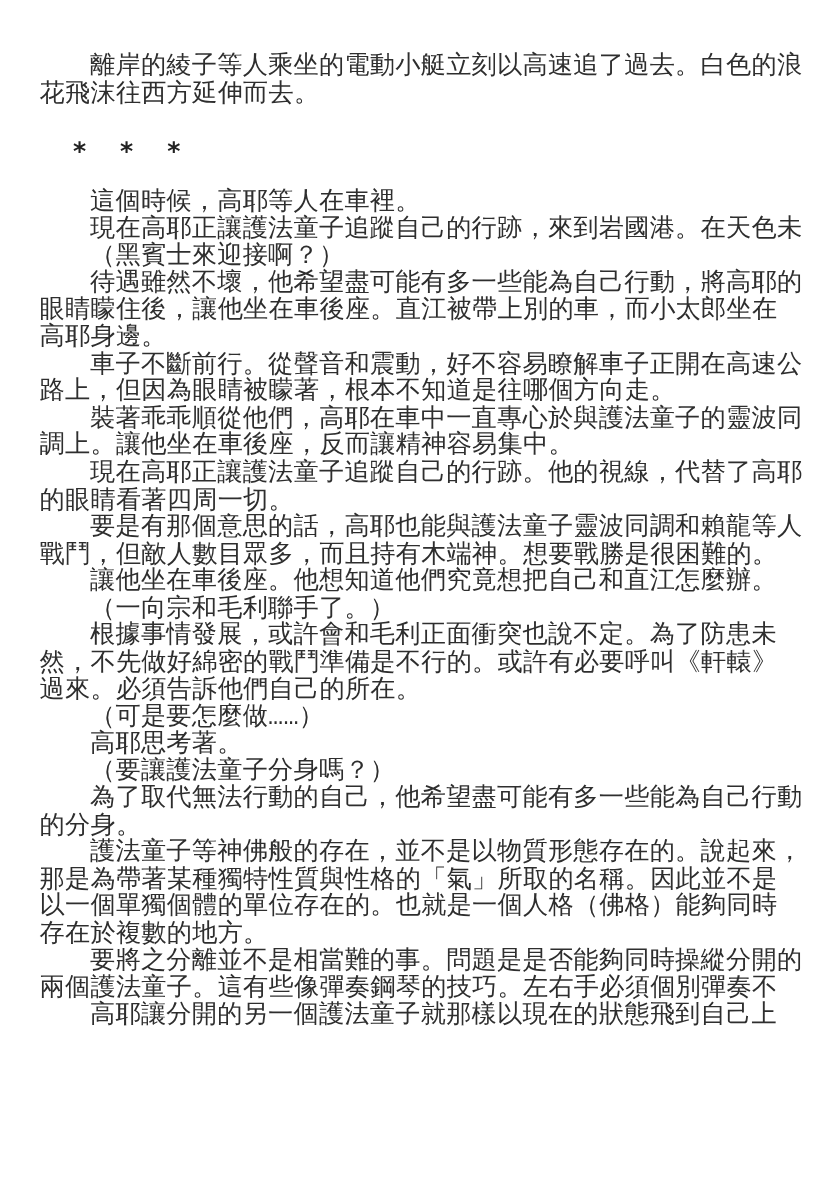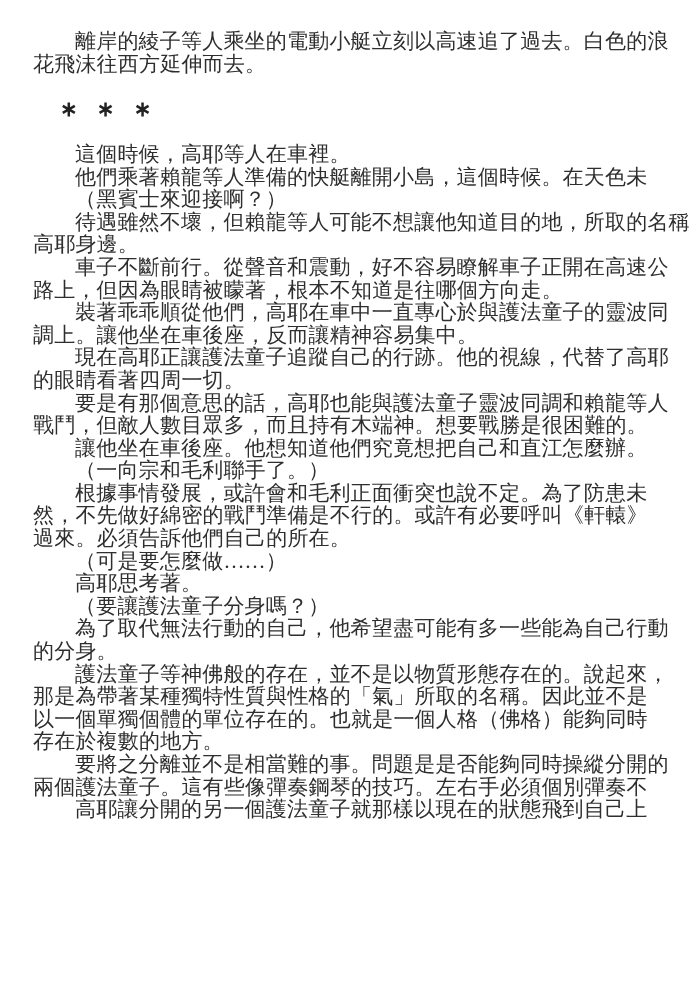--- a/index.html
+++ b/index.html
@@ -10,24 +10,24 @@
   .page {
     position: relative;
     box-sizing: border-box;
     width: 700px;
     height: 993px;
     background: #ffffff;
     overflow: hidden;
   }
   .text-content {
     position: absolute;
-    top: 30px;
+    top: 46px;
     left: 33px;
     right: 20px;
-    font-family: Liberation Serif, serif;
+    font-family: Liberation Mono, monospace;
     font-size: 21px;
     line-height: 22.6px;
     color: #2e2e2e;
     letter-spacing: 0.2px;
   }
   .line {
     white-space: pre;
     min-height: 22.6px;
   }
   .line.indent {
@@ -44,23 +44,24 @@
 <body>
 
 <div class="page">
   <div class="text-content">
       <div class="line indent">離岸的綾子等人乘坐的電動小艇立刻以高速追了過去。白色的浪</div>
       <div class="line">花飛沫往西方延伸而去。</div>
       <div class="line"></div>
       <div class="line separator">∗ ∗ ∗</div>
       <div class="line"></div>
       <div class="line indent">這個時候，高耶等人在車裡。</div>
-      <div class="line indent">他們乘著賴龍等人準備的快艇離開小島，這個時候。在天色未</div>
+      <div class="line indent">現在高耶正讓護法童子追蹤自己的行跡，來到岩國港。在天色未</div>
       <div class="line indent">（黑賓士來迎接啊？）</div>
-      <div class="line indent">待遇雖然不壞，但賴龍等人可能不想讓他知道目的地，所取的名稱</div>
+      <div class="line indent">待遇雖然不壞，他希望盡可能有多一些能為自己行動，將高耶的</div>
+      <div class="line">眼睛矇住後，讓他坐在車後座。直江被帶上別的車，而小太郎坐在</div>
       <div class="line">高耶身邊。</div>
       <div class="line indent">車子不斷前行。從聲音和震動，好不容易瞭解車子正開在高速公</div>
       <div class="line">路上，但因為眼睛被矇著，根本不知道是往哪個方向走。</div>
       <div class="line indent">裝著乖乖順從他們，高耶在車中一直專心於與護法童子的靈波同</div>
       <div class="line">調上。讓他坐在車後座，反而讓精神容易集中。</div>
       <div class="line indent">現在高耶正讓護法童子追蹤自己的行跡。他的視線，代替了高耶</div>
       <div class="line">的眼睛看著四周一切。</div>
       <div class="line indent">要是有那個意思的話，高耶也能與護法童子靈波同調和賴龍等人</div>
       <div class="line">戰鬥，但敵人數目眾多，而且持有木端神。想要戰勝是很困難的。</div>
       <div class="line indent">讓他坐在車後座。他想知道他們究竟想把自己和直江怎麼辦。</div>

